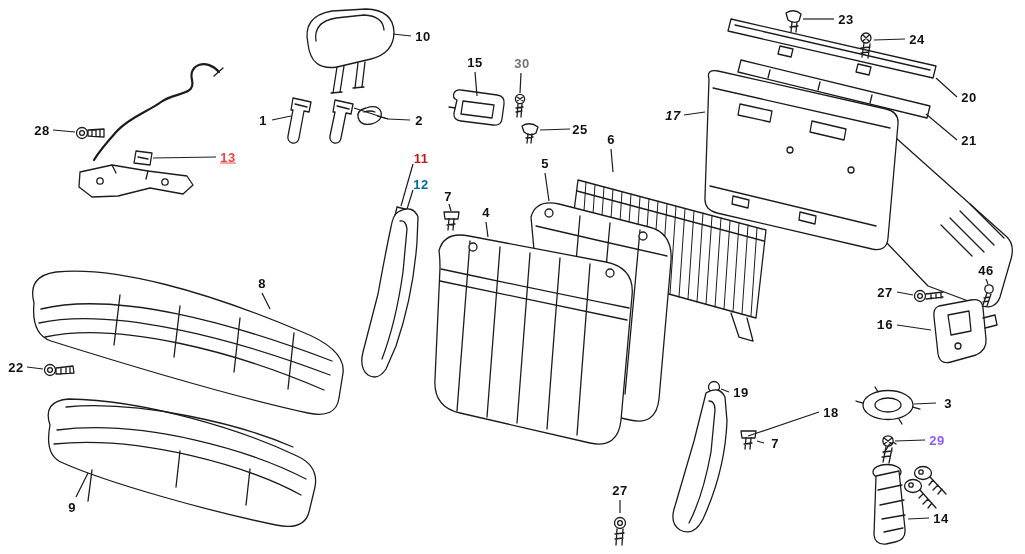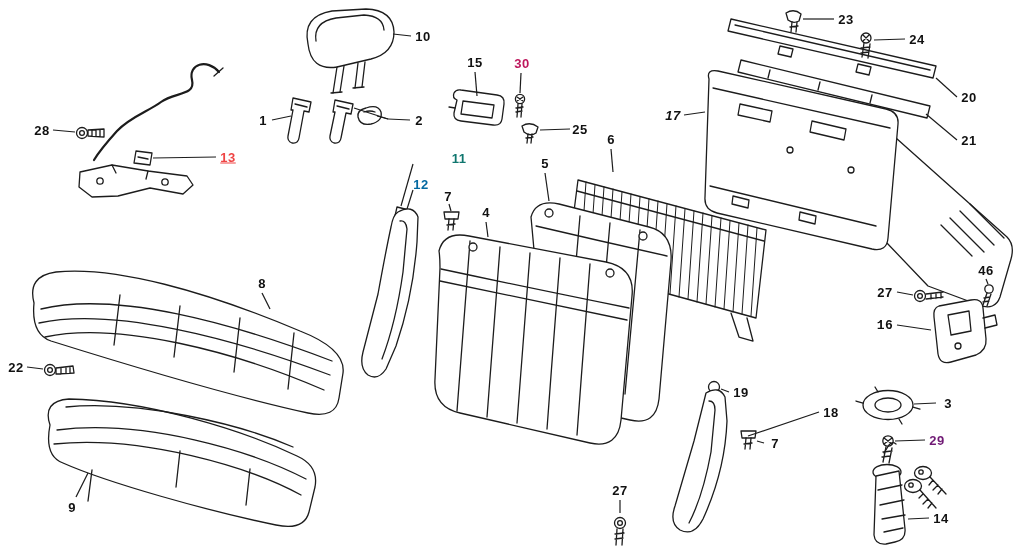--- a/index.html
+++ b/index.html
@@ -277,41 +277,41 @@
       </g>
   </svg>
 
   <div id="callout-layer">
       <div class="callout" style="left: 423px; top: 36px; color: rgb(17, 17, 17);">10</div>
       <div class="callout" style="left: 846px; top: 19px; color: rgb(17, 17, 17);">23</div>
       <div class="callout" style="left: 917px; top: 39px; color: rgb(17, 17, 17);">24</div>
       <div class="callout" style="left: 969px; top: 97px; color: rgb(17, 17, 17);">20</div>
       <div class="callout" style="left: 969px; top: 140px; color: rgb(17, 17, 17);">21</div>
       <div class="callout" style="left: 475px; top: 62px; color: rgb(17, 17, 17); text-align: center;">15</div>
-      <div class="callout" style="left: 522px; top: 63px; color: #be185d;">30</div>
+      <div class="callout" style="left: 522px; top: 63px; color: #737373;">30</div>
       <div class="callout" style="left: 263px; top: 120px; color: rgb(17, 17, 17);">1</div>
       <div class="callout" style="left: 419px; top: 120px; color: rgb(17, 17, 17);">2</div>
       <div class="callout" style="left: 580px; top: 129px; color: rgb(17, 17, 17);">25</div>
       <div class="callout" style="left: 611px; top: 139px; color: rgb(17, 17, 17);">6</div>
       <div class="callout" style="left: 673px; top: 115px; color: rgb(17, 17, 17); font-style: italic;">17</div>
       <div class="callout" style="left: 42px; top: 130px; color: rgb(17, 17, 17);">28</div>
       <div class="callout" style="left: 228px; top: 157px; color: #ef4444; text-decoration: underline;">13</div>
-      <div class="callout" style="left: 421px; top: 158px; color: #0f766e; margin-left: 38px;">11</div>
+      <div class="callout" style="left: 421px; top: 158px; color: #b91c1c;">11</div>
       <div class="callout" style="left: 421px; top: 184px; color: #0369a1;">12</div>
       <div class="callout" style="left: 448px; top: 196px; color: rgb(17, 17, 17);">7</div>
       <div class="callout" style="left: 545px; top: 163px; color: rgb(17, 17, 17);">5</div>
       <div class="callout" style="left: 486px; top: 212px; color: rgb(17, 17, 17);">4</div>
       <div class="callout" style="left: 262px; top: 283px; color: rgb(17, 17, 17);">8</div>
       <div class="callout" style="left: 986px; top: 270px; color: rgb(17, 17, 17);">46</div>
       <div class="callout" style="left: 885px; top: 292px; color: rgb(17, 17, 17);">27</div>
       <div class="callout" style="left: 885px; top: 325px; color: rgb(17, 17, 17); font-family: Liberation Mono, monospace;">16</div>
       <div class="callout" style="left: 16px; top: 367px; color: rgb(17, 17, 17);">22</div>
       <div class="callout" style="left: 948px; top: 403px; color: rgb(17, 17, 17);">3</div>
       <div class="callout" style="left: 741px; top: 392px; color: rgb(17, 17, 17);">19</div>
       <div class="callout" style="left: 831px; top: 412px; color: rgb(17, 17, 17);">18</div>
       <div class="callout" style="left: 775px; top: 443px; color: rgb(17, 17, 17);">7</div>
-      <div class="callout" style="left: 937px; top: 440px; color: #701a75; text-align: right;">29</div>
+      <div class="callout" style="left: 937px; top: 440px; color: #8b5cf6; text-align: right;">29</div>
       <div class="callout" style="left: 72px; top: 507px; color: rgb(17, 17, 17);">9</div>
       <div class="callout" style="left: 620px; top: 490px; color: rgb(17, 17, 17);">27</div>
       <div class="callout" style="left: 941px; top: 518px; color: rgb(17, 17, 17);">14</div>
     </div>
 
 </div>
 
 </body></html>

